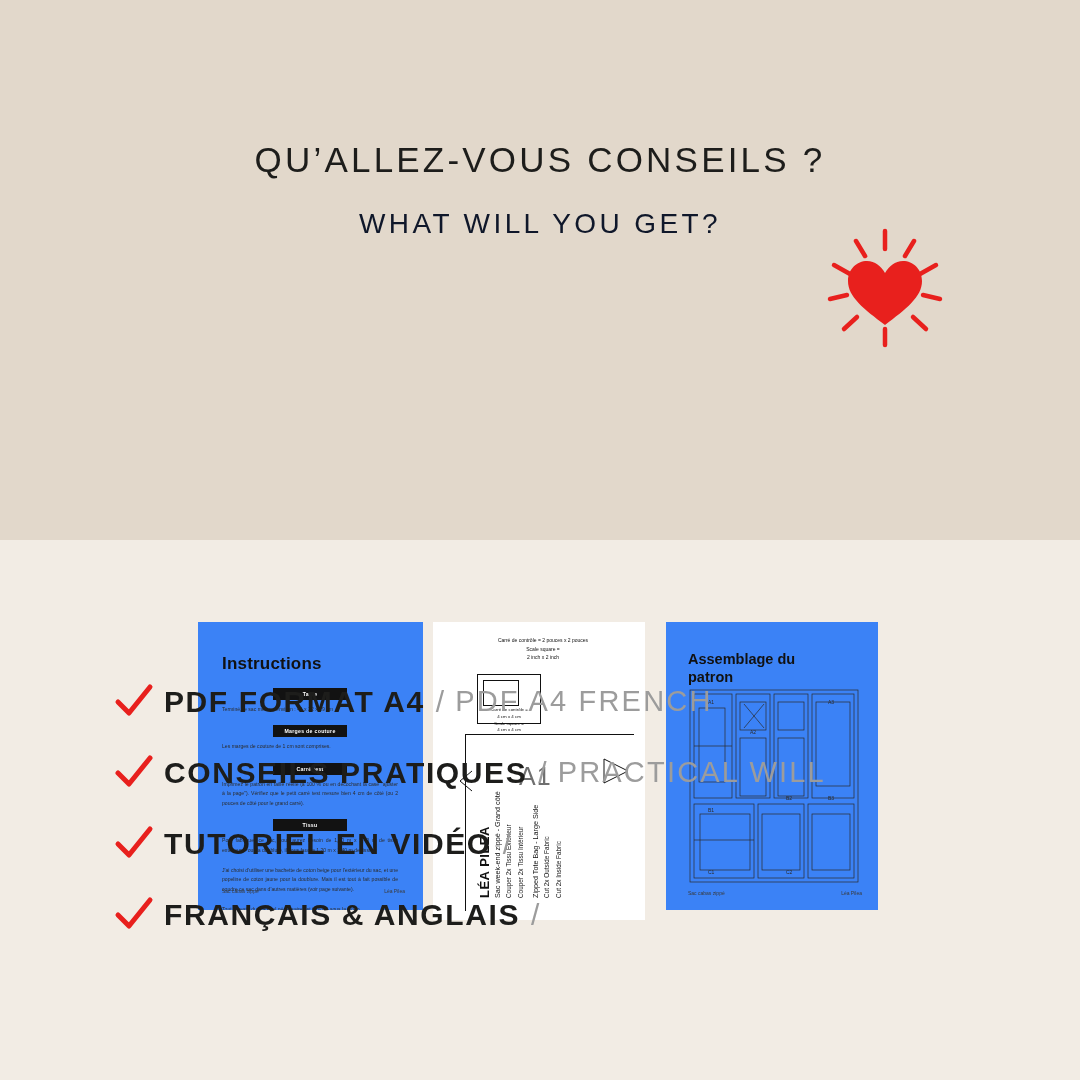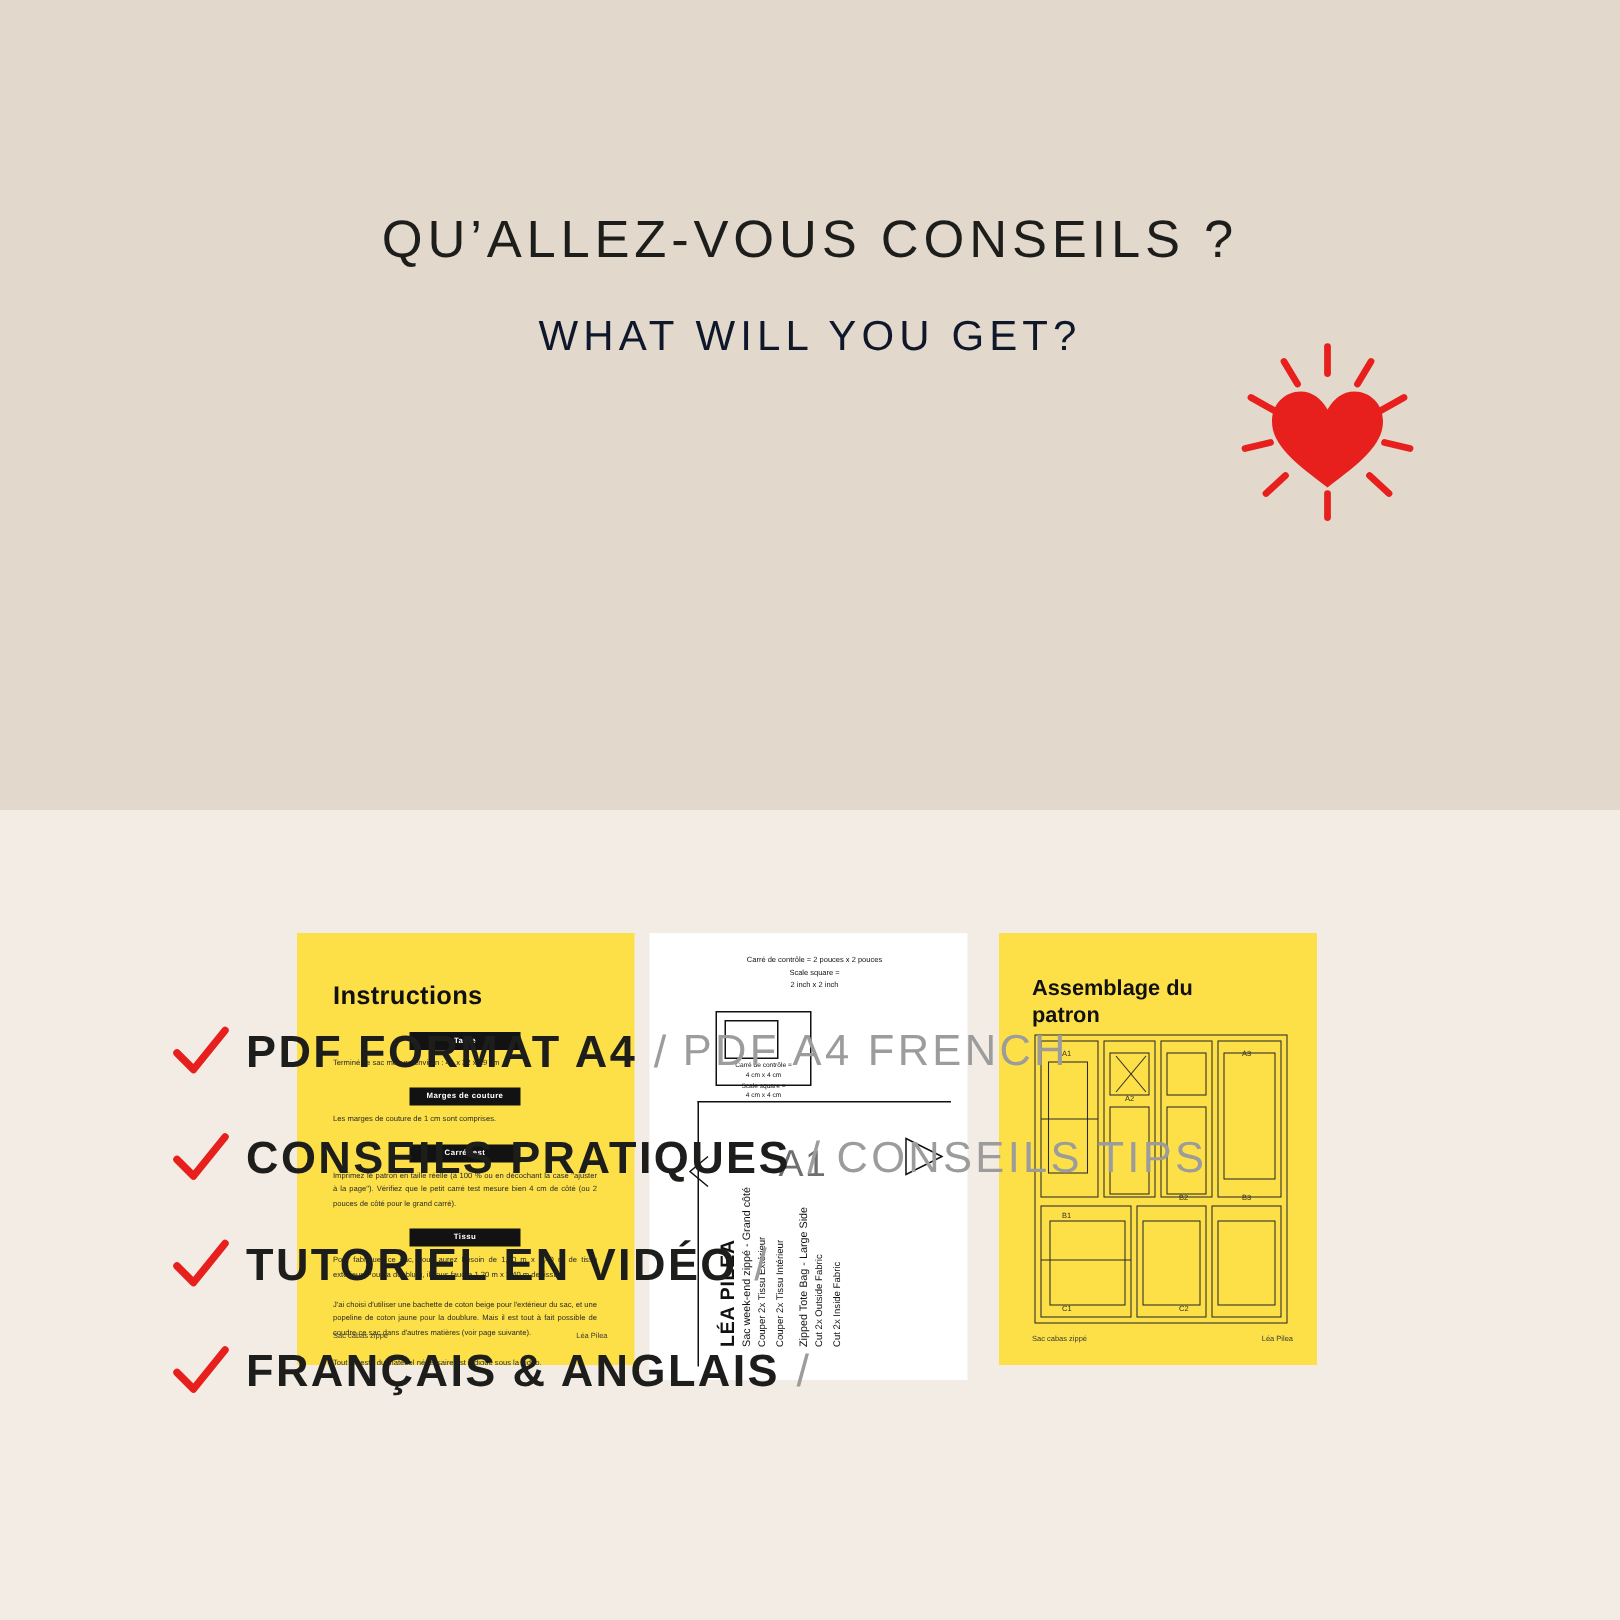--- a/index.html
+++ b/index.html
@@ -31,21 +31,21 @@
   }
 
   
   .heart-wrap{position:absolute;left:820px;top:225px;width:130px;height:130px;}
   .heart-wrap svg{display:block;}
 
   
   .pages{position:absolute;left:0;top:310px;width:1080px;height:300px;}
 
   .page{
-    position:absolute;background:#fde047;
+    position:absolute;background:#3b82f6;
     box-shadow:0 0 0 0 rgba(0,0,0,0);
     overflow:hidden;
   }
   .page1{left:198px;top:312px;width:225px;height:288px;}
   .page2{left:433px;top:312px;width:212px;height:298px;background:#fff;}
   .page3{left:666px;top:312px;width:212px;height:288px;}
 
   
   .p1-title{
     position:absolute;left:24px;top:32px;
@@ -289,21 +289,21 @@
   </div>
 
   <div class="feat">
     <span class="check">
       <svg width="40" height="40" viewBox="0 0 40 40">
           <path d="M4 20 L15 31 L36 5" fill="none" stroke="#e8201d" stroke-width="5" stroke-linecap="round" stroke-linejoin="round"></path>
         </svg>
     </span>
     <span class="feat-fr">CONSEILS PRATIQUES</span>
     <span class="sep">/</span>
-    <span class="feat-en">CONSEILS TIPS</span>
+    <span class="feat-en">PRACTICAL WILL</span>
   </div>
 
   <div class="feat">
     <span class="check">
       <svg width="40" height="40" viewBox="0 0 40 40">
           <path d="M4 20 L15 31 L36 5" fill="none" stroke="#e8201d" stroke-width="5" stroke-linecap="round" stroke-linejoin="round"></path>
         </svg>
     </span>
     <span class="feat-fr">TUTORIEL EN VIDÉO</span>
     <span class="sep">/</span>

